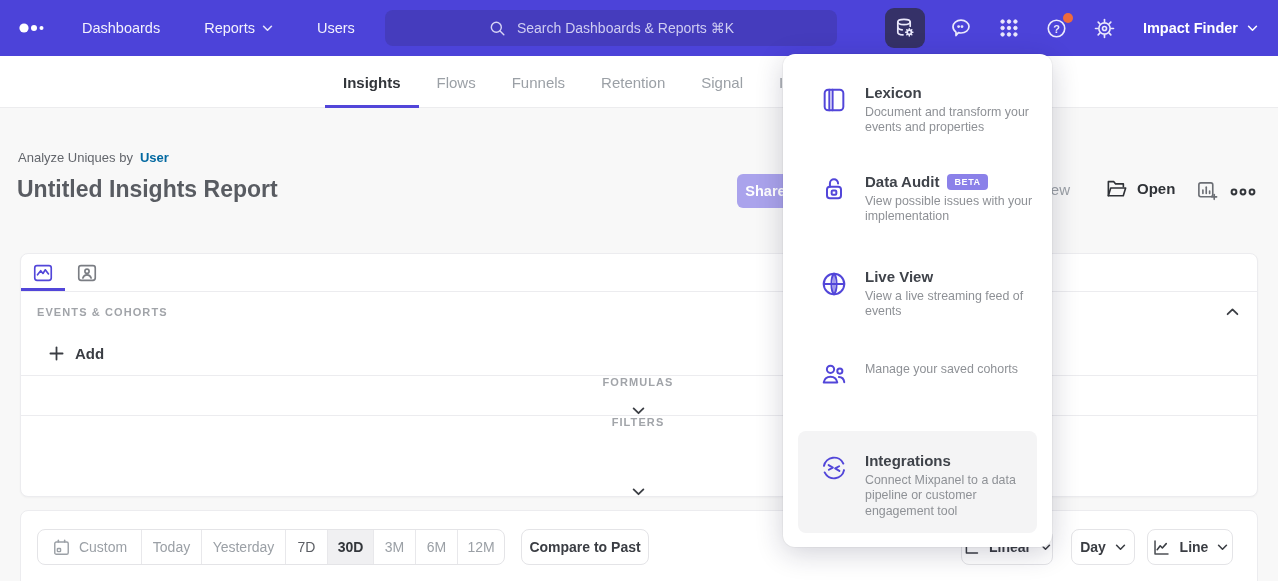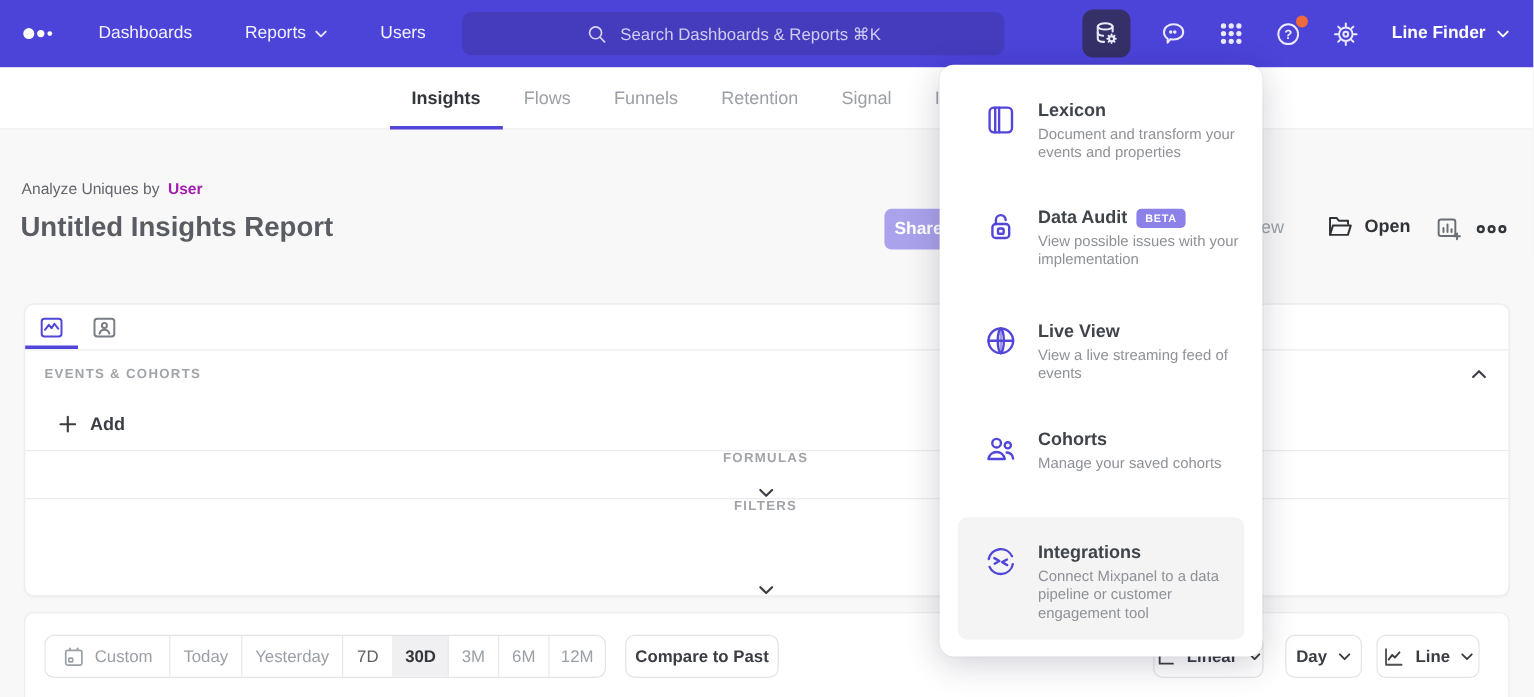--- a/index.html
+++ b/index.html
@@ -20,21 +20,21 @@
   .project { display:flex; align-items:center; gap:9px; margin-left:26px; margin-right:6px; font-size:14.5px; font-weight:700; color:#ffffff; }
 
   
   .tabbar { position:absolute; top:56px; left:0; right:0; height:52px; background:#fff; border-bottom:1px solid #ececee; z-index:10; }
   .tabs { position:absolute; left:325px; top:0; height:52px; display:flex; }
   .tab { padding:0 18px; display:flex; align-items:center; font-size:15px; color:#9ba0a6; cursor:pointer; }
   .tab.active { color:#33363b; font-weight:700; box-shadow:inset 0 -3px 0 #5246d9; }
 
   
   .subtitle { position:absolute; left:18px; top:150px; font-size:13px; color:#63666c; display:flex; gap:7px; z-index:5; }
-  .subtitle b { color:#a21caf; font-weight:700; }
+  .subtitle b { color:#0369a1; font-weight:700; }
   .report-title { position:absolute; left:17px; top:176px; font-size:23px; font-weight:700; color:#595c62; z-index:5; }
   .share-split { position:absolute; left:695px; top:174px; height:34px; display:flex; z-index:5; }
   .share-main { width:57px; background:#aaa3ec; color:#fff; font-size:14.5px; font-weight:600; border:none; border-radius:6px 0 0 6px; display:flex; align-items:center; justify-content:center; cursor:pointer;margin-left:42px; }
   .share-link { width:40px; background:#5b4fe6; border:none; border-radius:0 6px 6px 0; display:flex; align-items:center; justify-content:center; cursor:pointer; margin-left:1px; }
   .hdr-new { position:absolute; left:1040px; top:181px; font-size:15px; color:#9ba0a6; z-index:5; cursor:pointer; }
   .hdr-open { position:absolute; left:1106px; top:178px; display:flex; align-items:center; gap:9px; font-size:15px; font-weight:700; color:#2f3237; z-index:5; cursor:pointer; }
   .hdr-board { position:absolute; left:1196px; top:179px; z-index:5; cursor:pointer; }
   .hdr-more { position:absolute; left:1229px; top:184px; z-index:5; cursor:pointer; }
 
   
@@ -159,21 +159,21 @@
             <line x1="12" y1="19" x2="12" y2="21.4"></line>
             <line x1="2.6" y1="12" x2="5" y2="12"></line>
             <line x1="19" y1="12" x2="21.4" y2="12"></line>
           <line x1="5.4" y1="5.4" x2="7.1" y2="7.1"></line>
             <line x1="16.9" y1="16.9" x2="18.6" y2="18.6"></line>
             <line x1="18.6" y1="5.4" x2="16.9" y2="7.1"></line>
             <line x1="7.1" y1="16.9" x2="5.4" y2="18.6"></line>
         </svg>
       </div>
       <div class="project">
-        <span>Line Finder</span>
+        <span>Impact Finder</span>
         <svg width="11" height="7" viewBox="0 0 12 8" fill="none">
             <polyline points="1.5 1.5 6 6 10.5 1.5" stroke="#ffffff" stroke-width="1.8" stroke-linecap="round" stroke-linejoin="round"></polyline>
           </svg>
       </div>
     </div>
   </header>
 
   <nav class="tabbar">
     <div class="tabs">
       <span class="tab active">Insights</span>
@@ -400,23 +400,20 @@
     <div class="menu-item" style="top:304px">
       <span class="mi-icon">
         <svg width="28" height="28" viewBox="0 0 24 24" fill="none" stroke-width="1.7" stroke-linecap="round" stroke-linejoin="round">
           <circle cx="9" cy="8" r="3.1"></circle>
           <path d="M3.2 19.3c.5-3.1 2.9-5 5.8-5s5.3 1.9 5.8 5z"></path>
           <circle cx="17" cy="9.5" r="2.2"></circle>
           <path d="M16.2 14.6c2.5.1 4.3 1.8 4.6 4.4"></path>
         </svg>
       </span>
       <div>
-        <div class="mi-title-row">
-            <span class="mi-title">Cohorts</span>
-          </div>
         <div class="mi-desc">Manage your saved cohorts</div>
       </div>
     </div>
 
     <div class="hover-block">
       <div class="menu-item">
         <span class="mi-icon">
           <svg width="28" height="28" viewBox="0 0 24 24" fill="none" stroke-width="1.7" stroke-linecap="round" stroke-linejoin="round">
             <path d="M3.4 10.2A8.8 8.8 0 0 1 20 8.2"></path>
             <path d="M20.6 13.8A8.8 8.8 0 0 1 4 15.8"></path>

